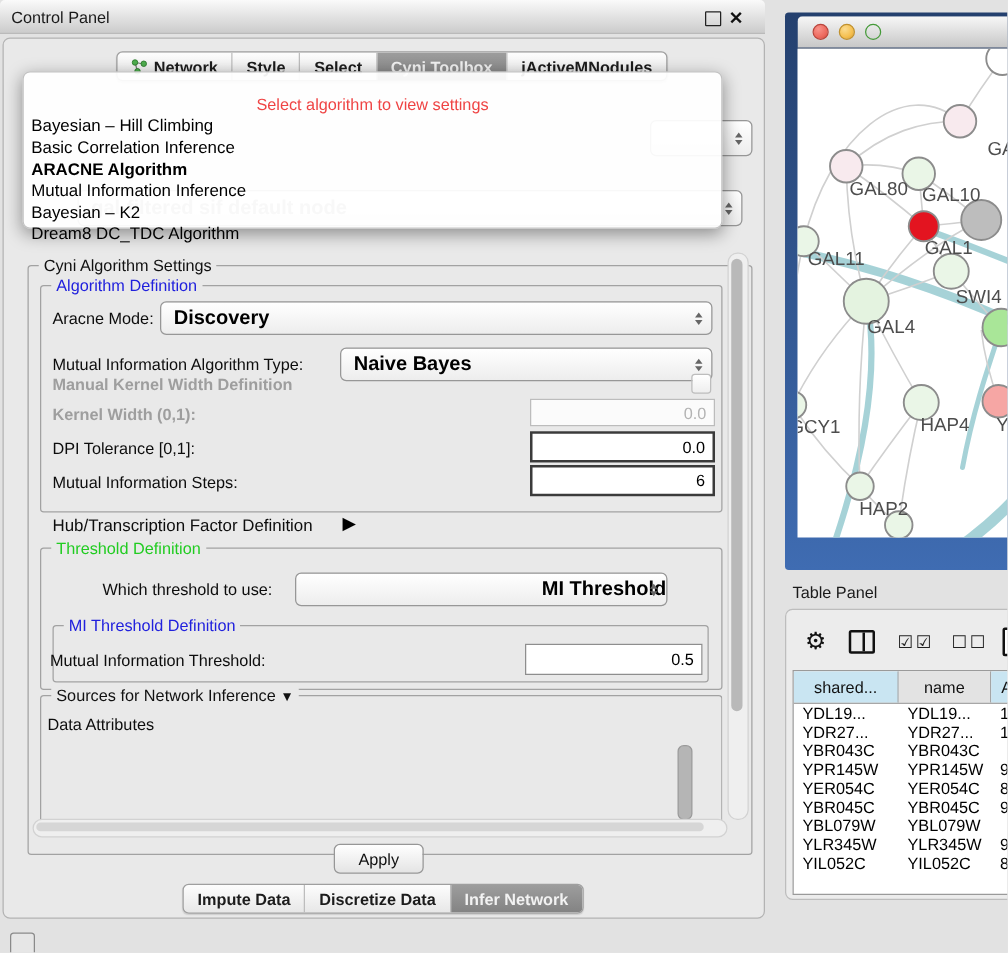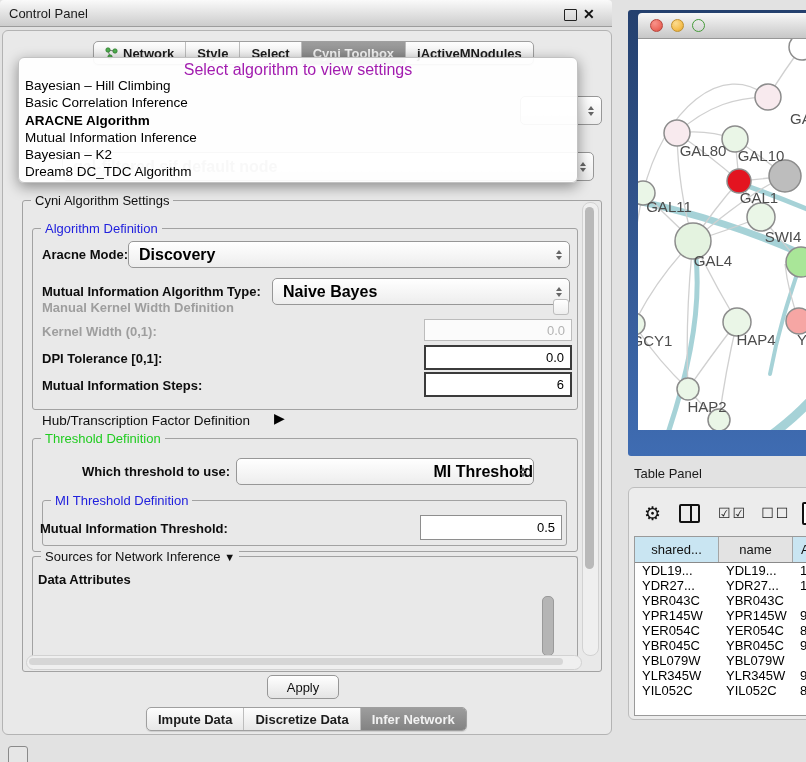--- a/index.html
+++ b/index.html
@@ -19,39 +19,39 @@
     background:linear-gradient(#fdfdfd,#e7e7e7);box-shadow:0 1px 1px rgba(0,0,0,.12);}
   .seg .item{display:flex;align-items:center;justify-content:center;padding:0 11px;font-size:13px;
     font-weight:600;color:#1c1c1c;border-right:1px solid #bdbdbd;white-space:nowrap;}
   .seg .item:last-child{border-right:none;}
   .seg .item.sel{background:linear-gradient(#9d9d9d,#838383);color:#f2f2f2;}
   .net-ico{width:13px;height:13px;margin-right:5px;}
 
   
   #algo-popup{left:18px;top:57px;width:558px;height:124px;background:rgba(255,255,255,.93);
     border:1px solid #c2c2c2;border-radius:6px;box-shadow:0 4px 14px rgba(0,0,0,.4);z-index:20;}
-  #algo-popup .hint{text-align:center;color:#a21caf;font-size:16px;padding-top:3px;height:16px;}
+  #algo-popup .hint{text-align:center;color:#ef4444;font-size:13px;padding-top:18px;height:16px;}
   #algo-popup .item{height:17.3px;line-height:17.3px;padding-left:6px;font-size:13.5px;color:#000;}
   #algo-popup .item.sel{font-weight:bold;}
 
   
   .combo{background:linear-gradient(#ffffff,#ededed);border:1px solid #979797;border-radius:5px;
     display:flex;align-items:center;padding-left:10px;font-size:16px;color:#000;box-sizing:border-box;font-weight:bold;}
   .stepper{position:absolute;right:7px;top:50%;transform:translateY(-50%);display:flex;flex-direction:column;gap:2px;}
   .stp-up{width:0;height:0;border-left:3.5px solid transparent;border-right:3.5px solid transparent;border-bottom:4px solid #666;}
   .stp-dn{width:0;height:0;border-left:3.5px solid transparent;border-right:3.5px solid transparent;border-top:4px solid #666;}
 
   
   .fs{border:1px solid #a2a2a2;border-radius:3px;}
   .fs-legend{position:absolute;top:-8px;left:8px;background:#e9e9e9;padding:0 4px;font-size:13px;white-space:nowrap;}
   .leg-blue{color:#2121dd;}
   .leg-green{color:#21cc21;}
   .leg-black{color:#111;}
 
-  .blbl{font-size:13px;font-weight:bold;color:#0d0d0d;white-space:nowrap;}
+  .blbl{font-size:13px;font-weight:normal;color:#0d0d0d;white-space:nowrap;}
   .dlbl{font-size:13px;font-weight:bold;color:#9e9e9e;white-space:nowrap;}
   .tfield{background:#fff;display:flex;align-items:center;justify-content:flex-end;
     padding-right:6px;font-size:13px;box-sizing:border-box;}
   .tf-strong{border:2px solid #3b3b3b;color:#000;}
   .tf-dis{border:1px solid #bcbcbc;color:#b3b3b3;background:#fbfbfb;}
   .tf-norm{border:1px solid #8e8e8e;color:#000;}
   .chk{width:14px;height:14px;border:1px solid #bdbdbd;border-radius:3px;background:linear-gradient(#fff,#eee);}
 
   
   #attr-list{left:40px;top:592px;width:518px;height:66px;background:#fff;overflow:hidden;}
@@ -151,21 +151,21 @@
   <div class="abs" id="algo-popup">
     <div class="hint">Select algorithm to view settings</div>
     <div class="item">Bayesian – Hill Climbing</div>
     <div class="item">Basic Correlation Inference</div>
     <div class="item sel">ARACNE Algorithm</div>
     <div class="item">Mutual Information Inference</div>
     <div class="item">Bayesian – K2</div>
     <div class="item">Dream8 DC_TDC Algorithm</div>
   </div>
 
-  <div class="abs fs" style="left:22px;top:200px;width:578px;height:470px;text-align:center;">
+  <div class="abs fs" style="left:22px;top:212px;width:578px;height:470px;text-align:center;">
     <span class="fs-legend leg-black">Cyni Algorithm Settings</span>
   </div>
 
   <div class="abs fs" style="left:32px;top:228px;width:544px;height:180px;">
     <span class="fs-legend leg-blue" style="background:#e9e9e9;">Algorithm Definition</span>
   </div>
 
   <span class="abs blbl" style="left:42px;top:247px;">Aracne Mode:</span>
   <div class="abs combo" style="left:128px;top:241px;width:442px;height:27px;">
     <span>Discovery</span>

